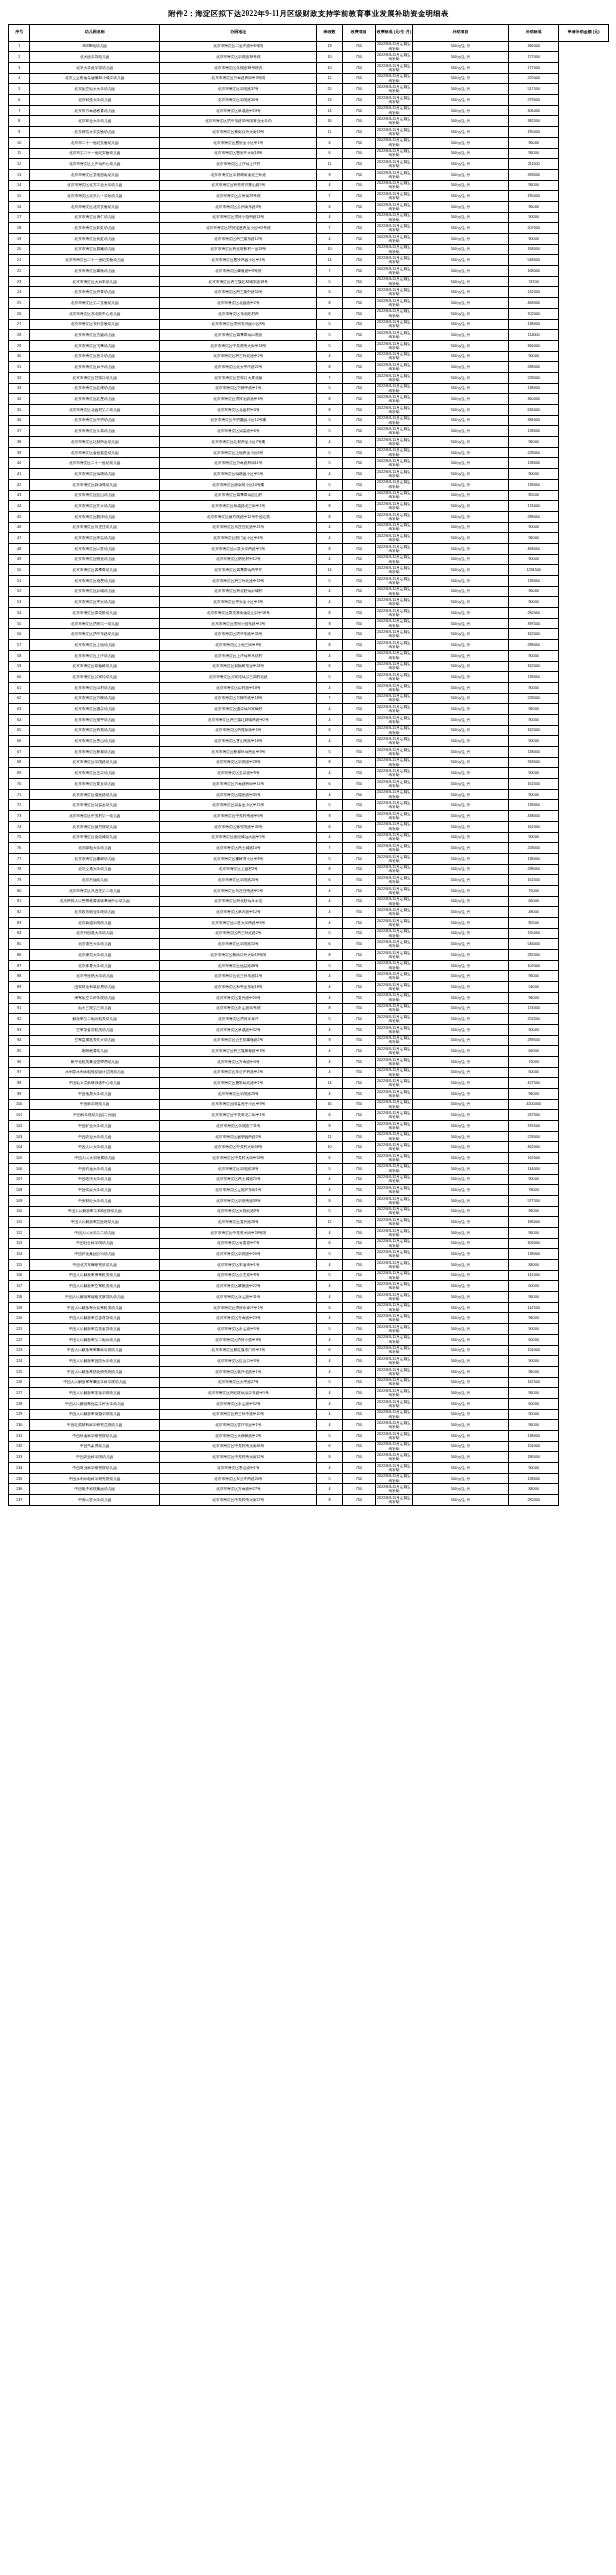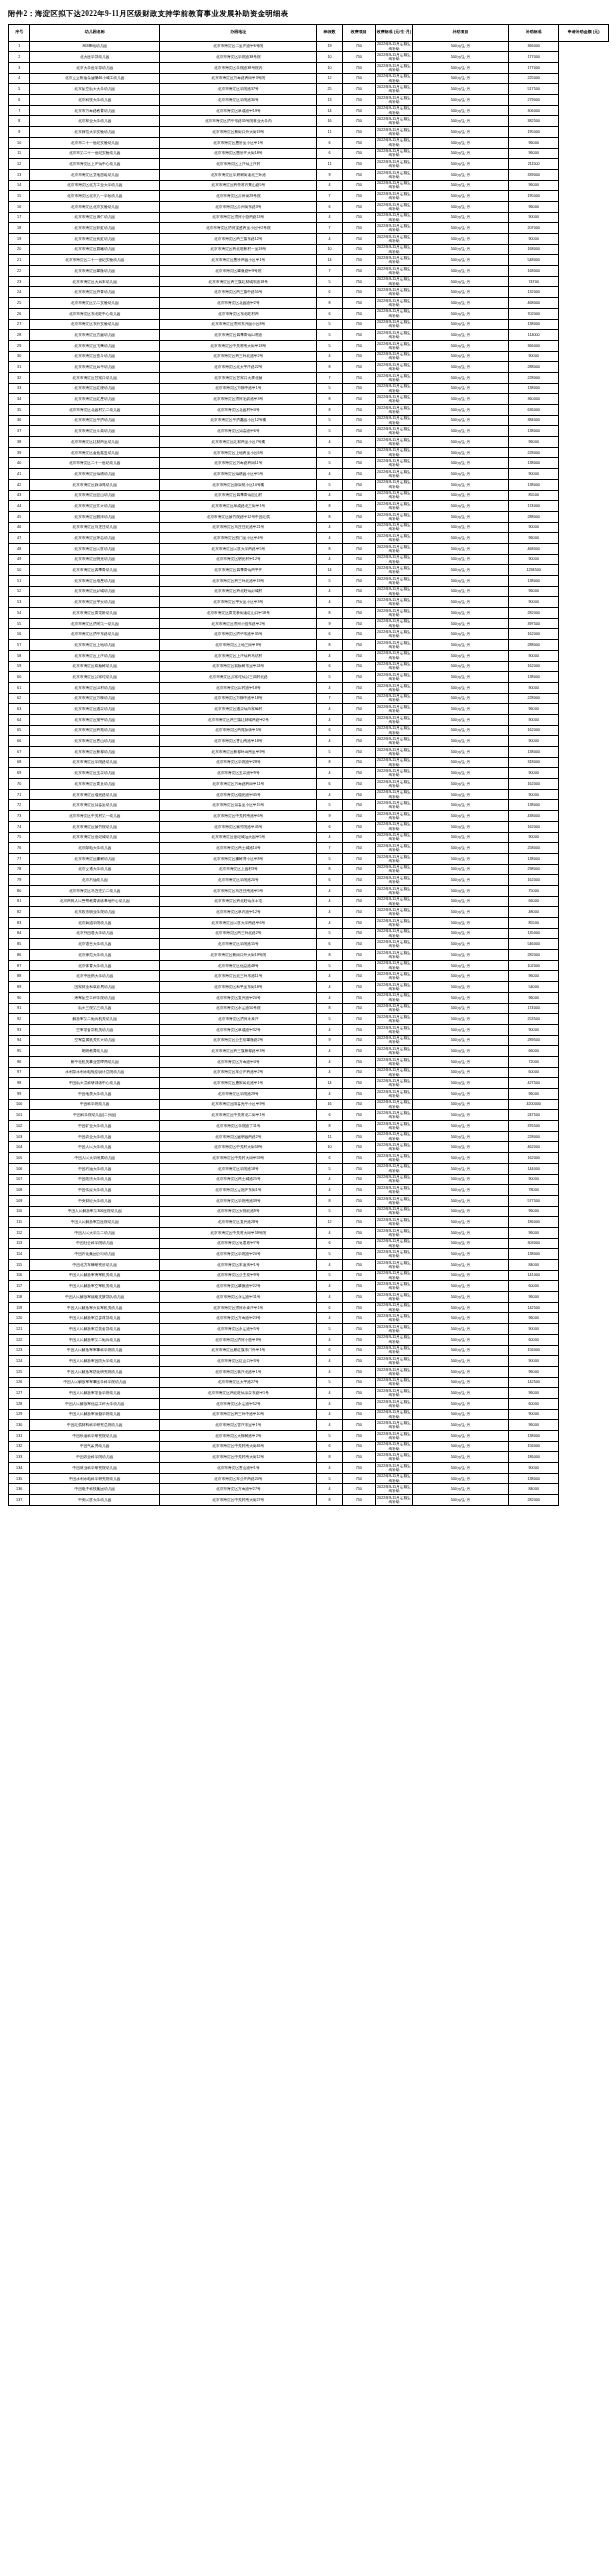--- a/index.html
+++ b/index.html
@@ -8,21 +8,21 @@
     background: #ffffff;
     font-family: "Liberation Sans", sans-serif;
   }
   .page {
     width: 617px;
     min-height: 2576px;
     background: #ffffff;
     padding: 5.7px 8px 11.4px 8px;
   }
   .doc-title {
-    text-align: left;
+    text-align: center;
     font-size: 7.4px;
     font-weight: bold;
     color: #000;
     letter-spacing: 0.3px;
     margin: 3.4px 0 4.6px 0;
     font-family: "Liberation Serif", serif;
   }
   table.main {
     border-collapse: collapse;
     width: 601px;

